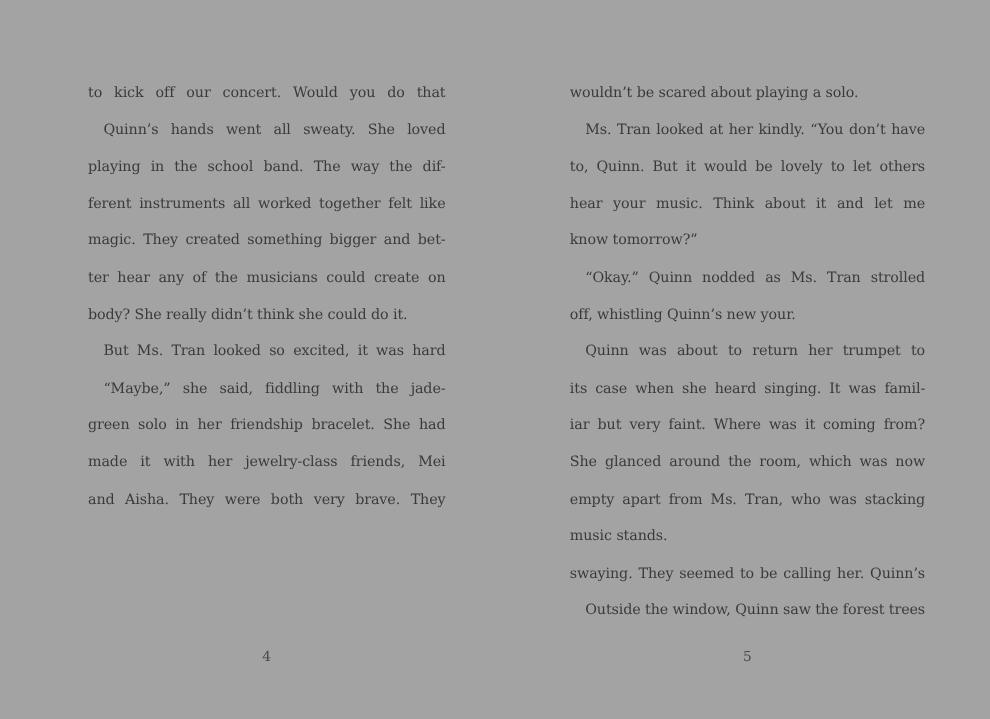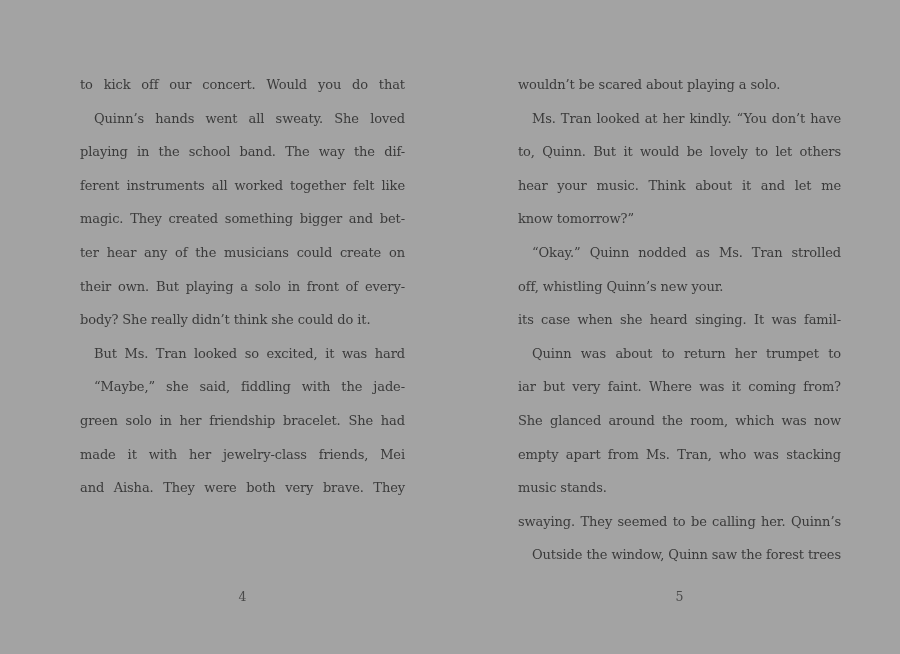--- a/index.html
+++ b/index.html
@@ -66,38 +66,37 @@
 <body>
 
 <div class="spread">
   <div class="page-text" id="left-text">
       <div class="line j">to kick off our concert. Would you do that</div>
       <div class="line j i">Quinn’s hands went all sweaty. She loved</div>
       <div class="line j">playing in the school band. The way the dif-</div>
       <div class="line j">ferent instruments all worked together felt like</div>
       <div class="line j">magic. They created something bigger and bet-</div>
       <div class="line j">ter hear any of the musicians could create on</div>
-      <div class="line j">their own. But playing a solo in front of every-</div>
       <div class="line">body? She really didn’t think she could do it.</div>
       <div class="line j i">But Ms. Tran looked so excited, it was hard</div>
       <div class="line j i">“Maybe,” she said, fiddling with the jade-</div>
       <div class="line j">green solo in her friendship bracelet. She had</div>
       <div class="line j">made it with her jewelry-class friends, Mei</div>
       <div class="line j">and Aisha. They were both very brave. They</div>
     </div>
   <div class="page-text" id="right-text">
       <div class="line">wouldn’t be scared about playing a solo.</div>
       <div class="line j i">Ms. Tran looked at her kindly. “You don’t have</div>
       <div class="line j">to, Quinn. But it would be lovely to let others</div>
       <div class="line j">hear your music. Think about it and let me</div>
       <div class="line">know tomorrow?”</div>
       <div class="line j i">“Okay.” Quinn nodded as Ms. Tran strolled</div>
       <div class="line">off, whistling Quinn’s new your.</div>
+      <div class="line j i">Quinn was about to return her trumpet to</div>
       <div class="line j">its case when she heard singing. It was famil-</div>
-      <div class="line j i">Quinn was about to return her trumpet to</div>
       <div class="line j">iar but very faint. Where was it coming from?</div>
       <div class="line j">She glanced around the room, which was now</div>
       <div class="line j">empty apart from Ms. Tran, who was stacking</div>
       <div class="line">music stands.</div>
       <div class="line j">swaying. They seemed to be calling her. Quinn’s</div>
       <div class="line j i">Outside the window, Quinn saw the forest trees</div>
     </div>
   <div class="folio" id="left-folio">4</div>
   <div class="folio" id="right-folio">5</div>
 </div>

